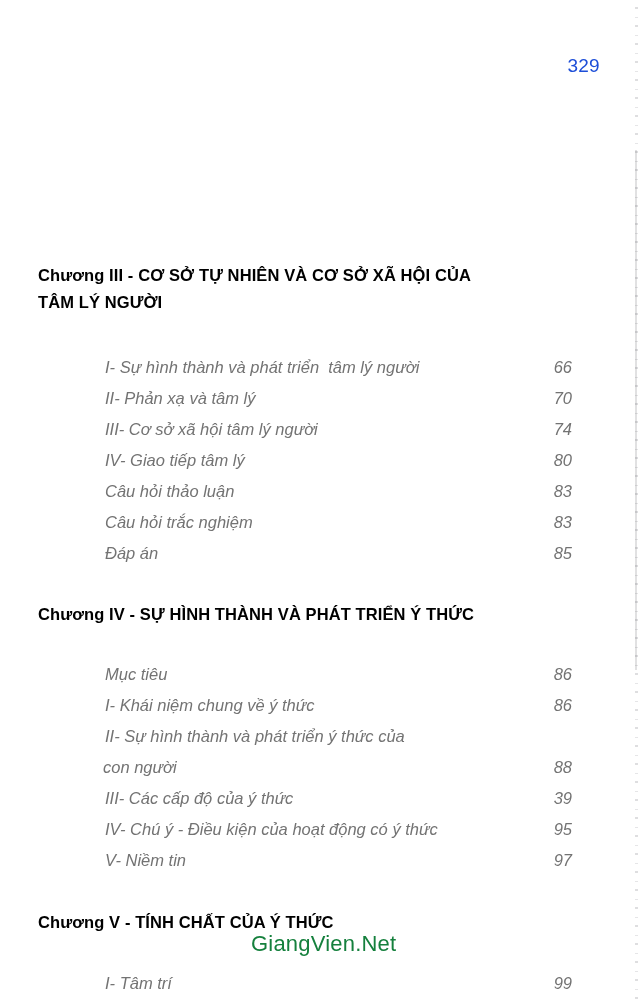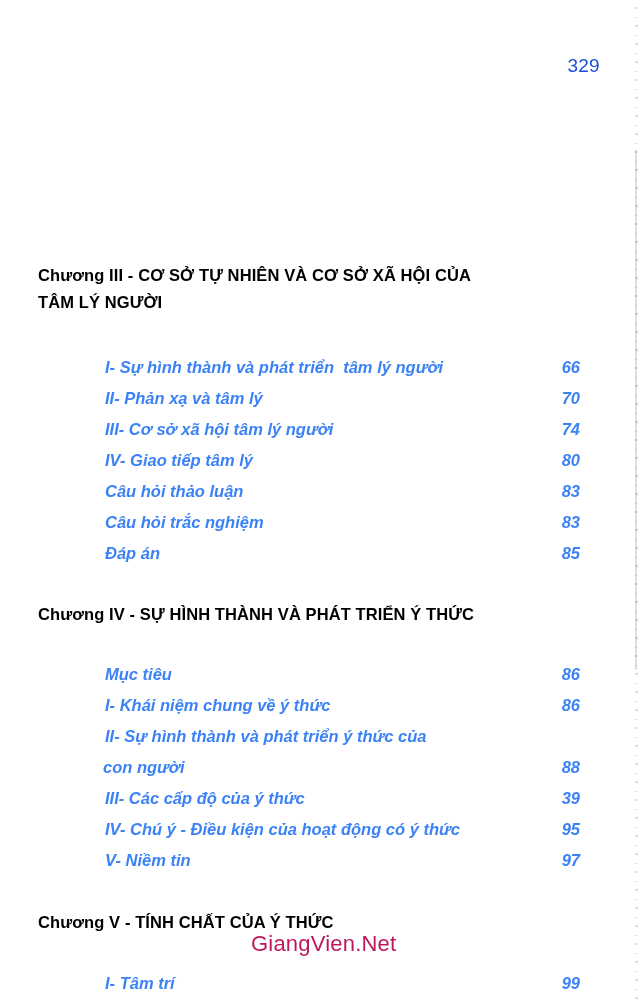--- a/index.html
+++ b/index.html
@@ -57,30 +57,29 @@
   .entry {
     position: relative;
     display: flex;
     align-items: baseline;
     justify-content: space-between;
     padding: 0 72px 0 105px;
     height: 31px;
     font-style: italic;
     font-size: 16.5px;
     line-height: 31px;
-    color: #3b82f6;
-    font-weight: bold;
+    color: #737373;
   }
   .entry.cont-line { padding-left: 103px; align-items: center; }
 
   .entry-title { white-space: pre; }
 
   .entry-page {
     position: absolute;
-    right: 0;
+    right: 8px;
     width: 104px;
     padding-right: 64px;
     box-sizing: border-box;
     text-align: right;
     font-style: italic;
     font-size: 16.5px;
   }
   .entry-page:empty { display: none; }
 
   
@@ -223,18 +222,18 @@
       <ul class="entries">
         <li class="entry">
           <span class="entry-title">I- Tâm trí</span>
           <span class="entry-page">99</span>
         </li>
       </ul>
     </div>
 
   </div>
 
-  <div id="watermark" style="color: #be185d;">GiangVien.Net</div>
+  <div id="watermark" style="color: #15803d;">GiangVien.Net</div>
 
   <div id="scan-noise"></div>
   <div id="scan-noise-2"></div>
 
 </div>
 
 </body></html>

